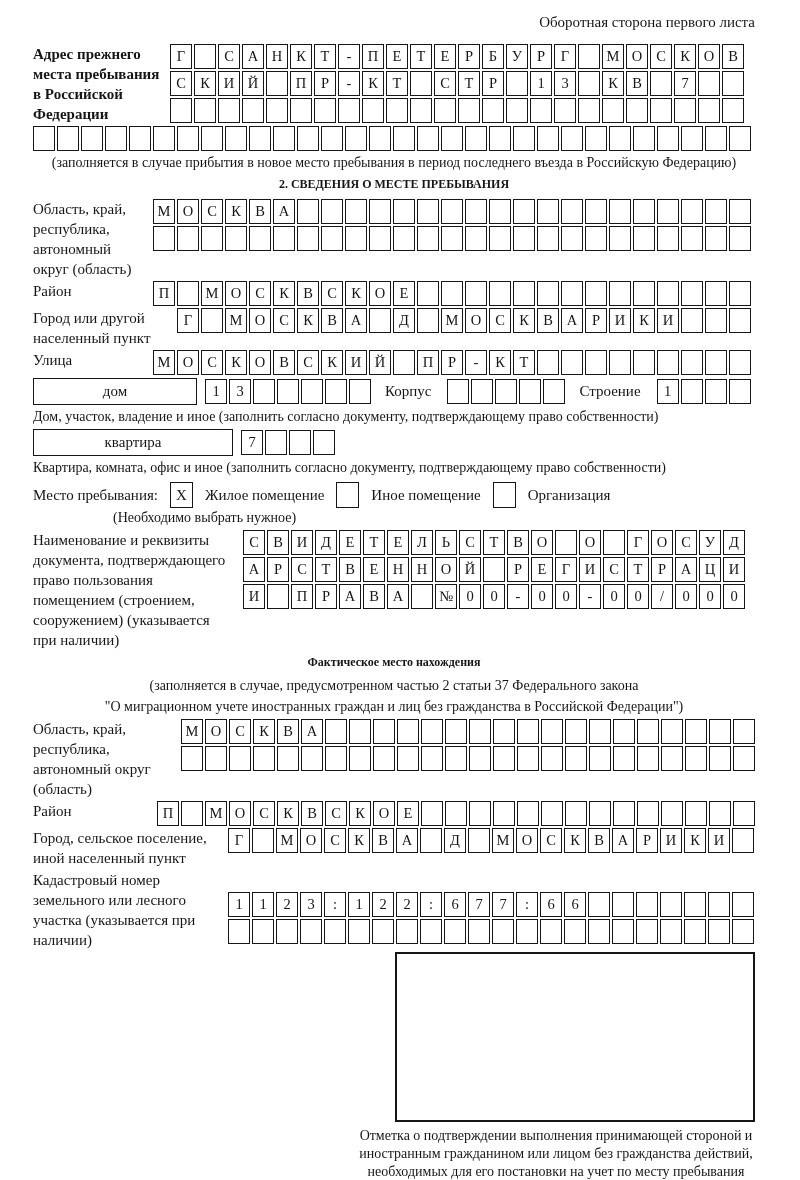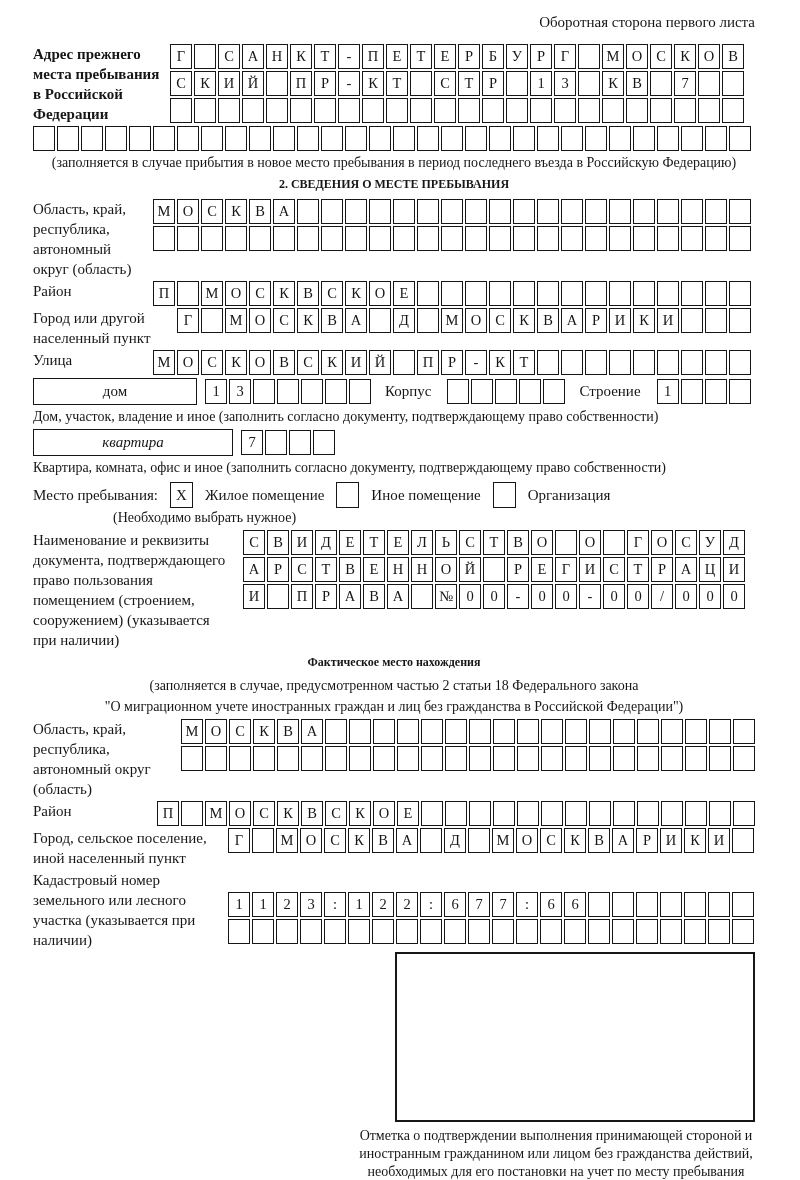--- a/index.html
+++ b/index.html
@@ -34,21 +34,21 @@
   .caption { font-size: 14px; line-height: 18px; margin: 3px 0 3px; }
   .center { text-align: center; }
   .heading { font-weight: bold; text-align: center; font-size: 12px; margin: 5px 0 7px; }
 
   .houserow { display: flex; align-items: center; margin-top: 3px; }
   .bigbox {
     height: 27px; border: 1.6px solid #161616; flex-shrink: 0;
     display: flex; align-items: center; justify-content: center; font-size: 15px;
   }
   .bb168 { width: 164px; margin-right: 8px; }
-  .bb200 { width: 200px; margin-right: 8px; font-style: italic; }
+  .bb200 { width: 200px; margin-right: 8px; }
   .inline-label { padding: 0 16px 0 14px; white-space: nowrap; }
 
   .stayrow { display: flex; align-items: center; margin-top: 5px; }
   .stay-gap { margin-right: 12px; }
   .checkbox {
     width: 23px; height: 26px; border: 1.6px solid #161616; flex-shrink: 0;
     display: flex; align-items: center; justify-content: center; font-size: 15px;
     margin-right: 12px;
   }
   .necessity { text-align: left; padding-left: 80px; font-size: 14px; margin: 2px 0 4px; }
@@ -457,21 +457,21 @@
           <span class="cell">0</span>
           <span class="cell">/</span>
           <span class="cell">0</span>
           <span class="cell">0</span>
           <span class="cell">0</span>
         </div>
     </div>
   </div>
 
   <div class="heading">Фактическое место нахождения</div>
-  <div class="caption center">(заполняется в случае, предусмотренном частью 2 статьи 18 Федерального закона</div>
+  <div class="caption center">(заполняется в случае, предусмотренном частью 2 статьи 37 Федерального закона</div>
   <div class="caption center">"О миграционном учете иностранных граждан и лиц без гражданства в Российской Федерации")</div>
 
   <div class="field">
     <div class="field-label w148">Область, край, республика, автономный округ (область)</div>
     <div class="field-rows">
       <div class="boxrow">
           <span class="cell">М</span>
           <span class="cell">О</span>
           <span class="cell">С</span>
           <span class="cell">К</span>

